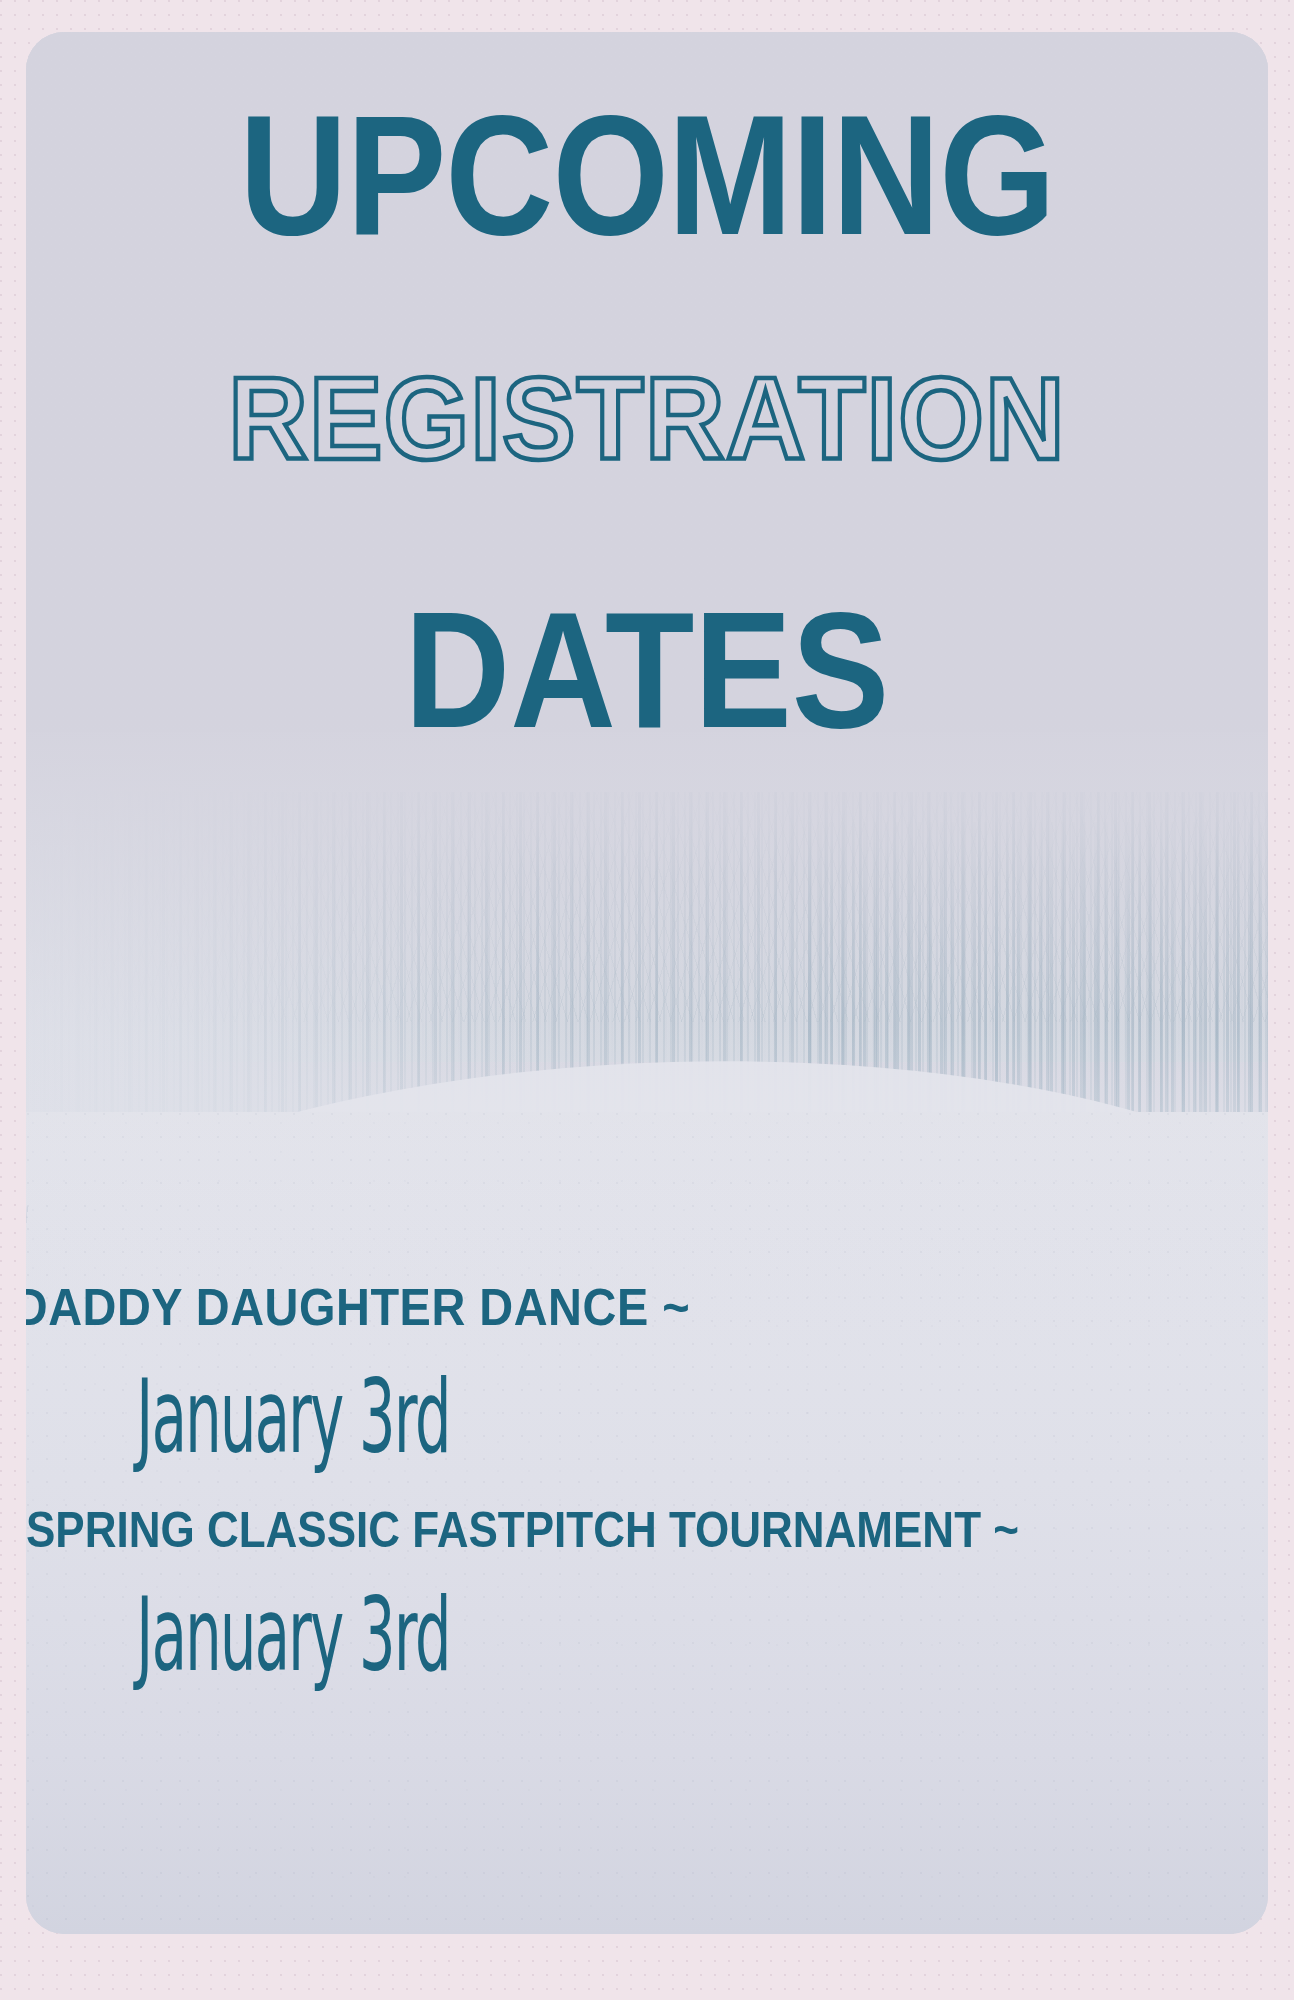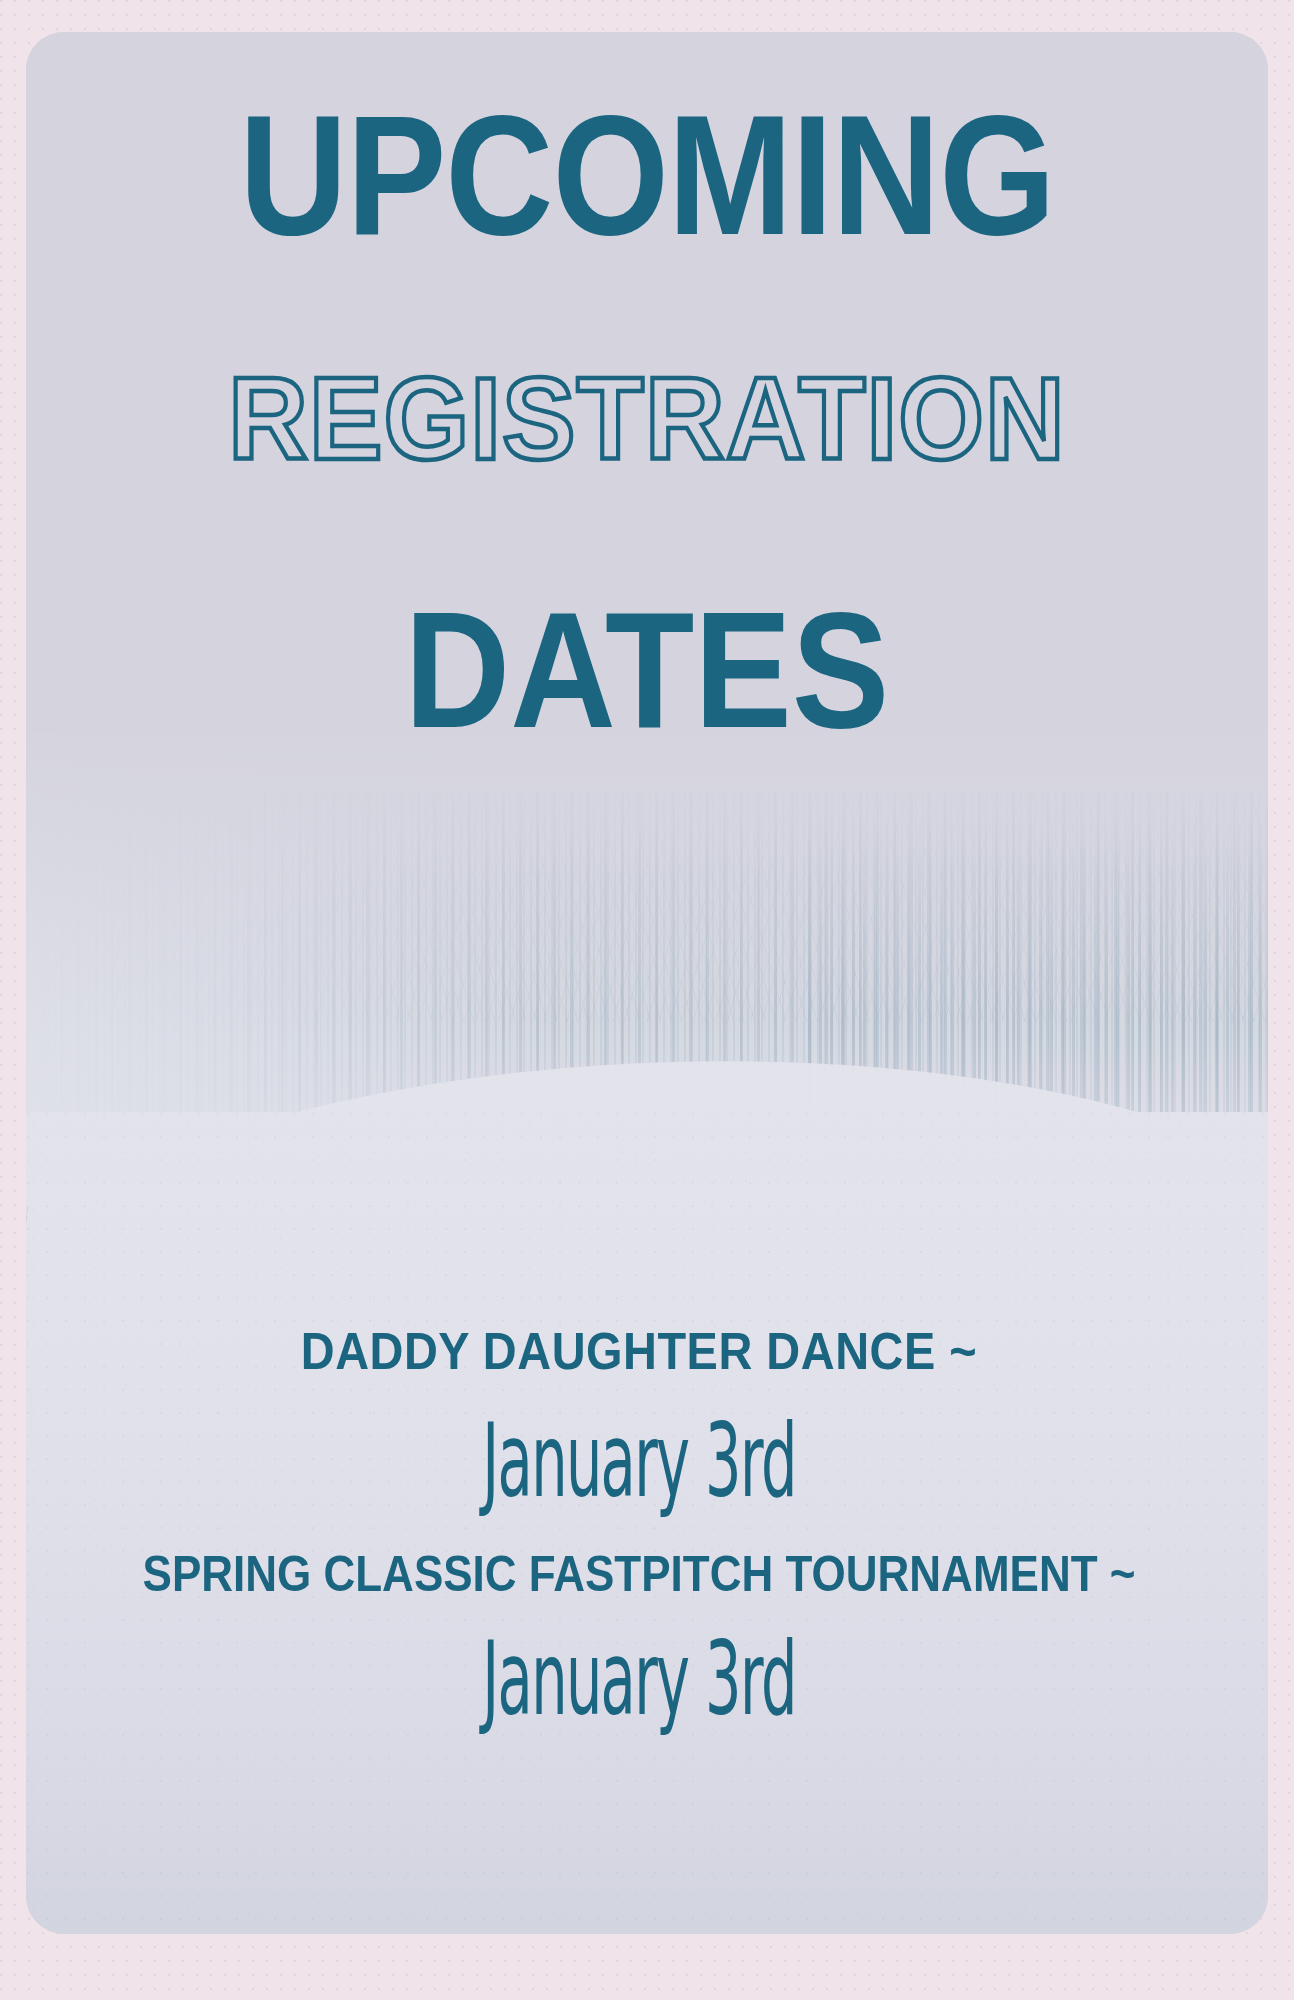--- a/index.html
+++ b/index.html
@@ -270,22 +270,20 @@
     padding-top: 118px;
     transform: scaleX(1.03) scaleY(1.16);
     transform-origin: center top;
   }
 
   
   .events {
     position: absolute;
     left: 0; right: 16px;
     top: 1252px;
-    text-align: center;
-    margin-top: 44px;
   }
   .event-row { margin: 0; }
 
   .event-title {
     font-family: "Liberation Sans Narrow", "Liberation Sans", sans-serif;
     font-weight: 700;
     font-size: 46px;
     line-height: 1.0;
     letter-spacing: 0.5px;
     color: #1c6580;

